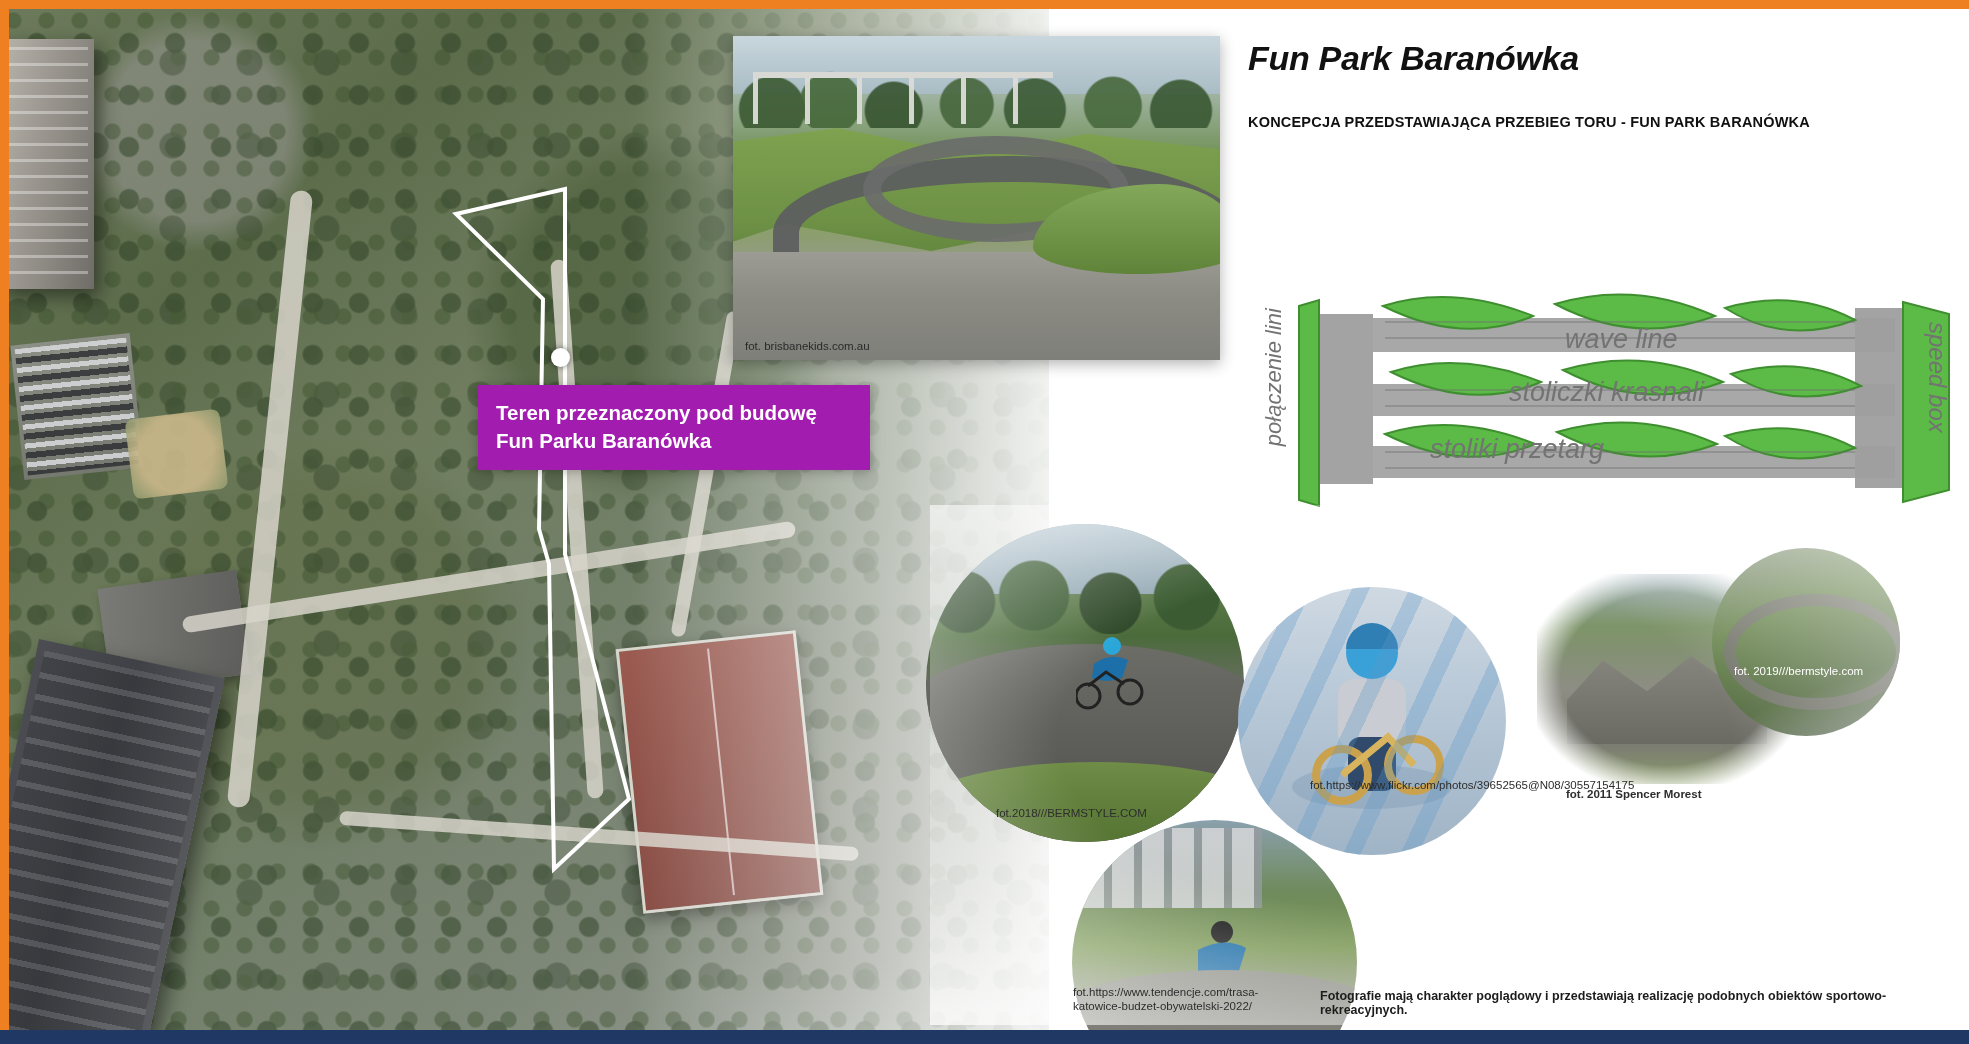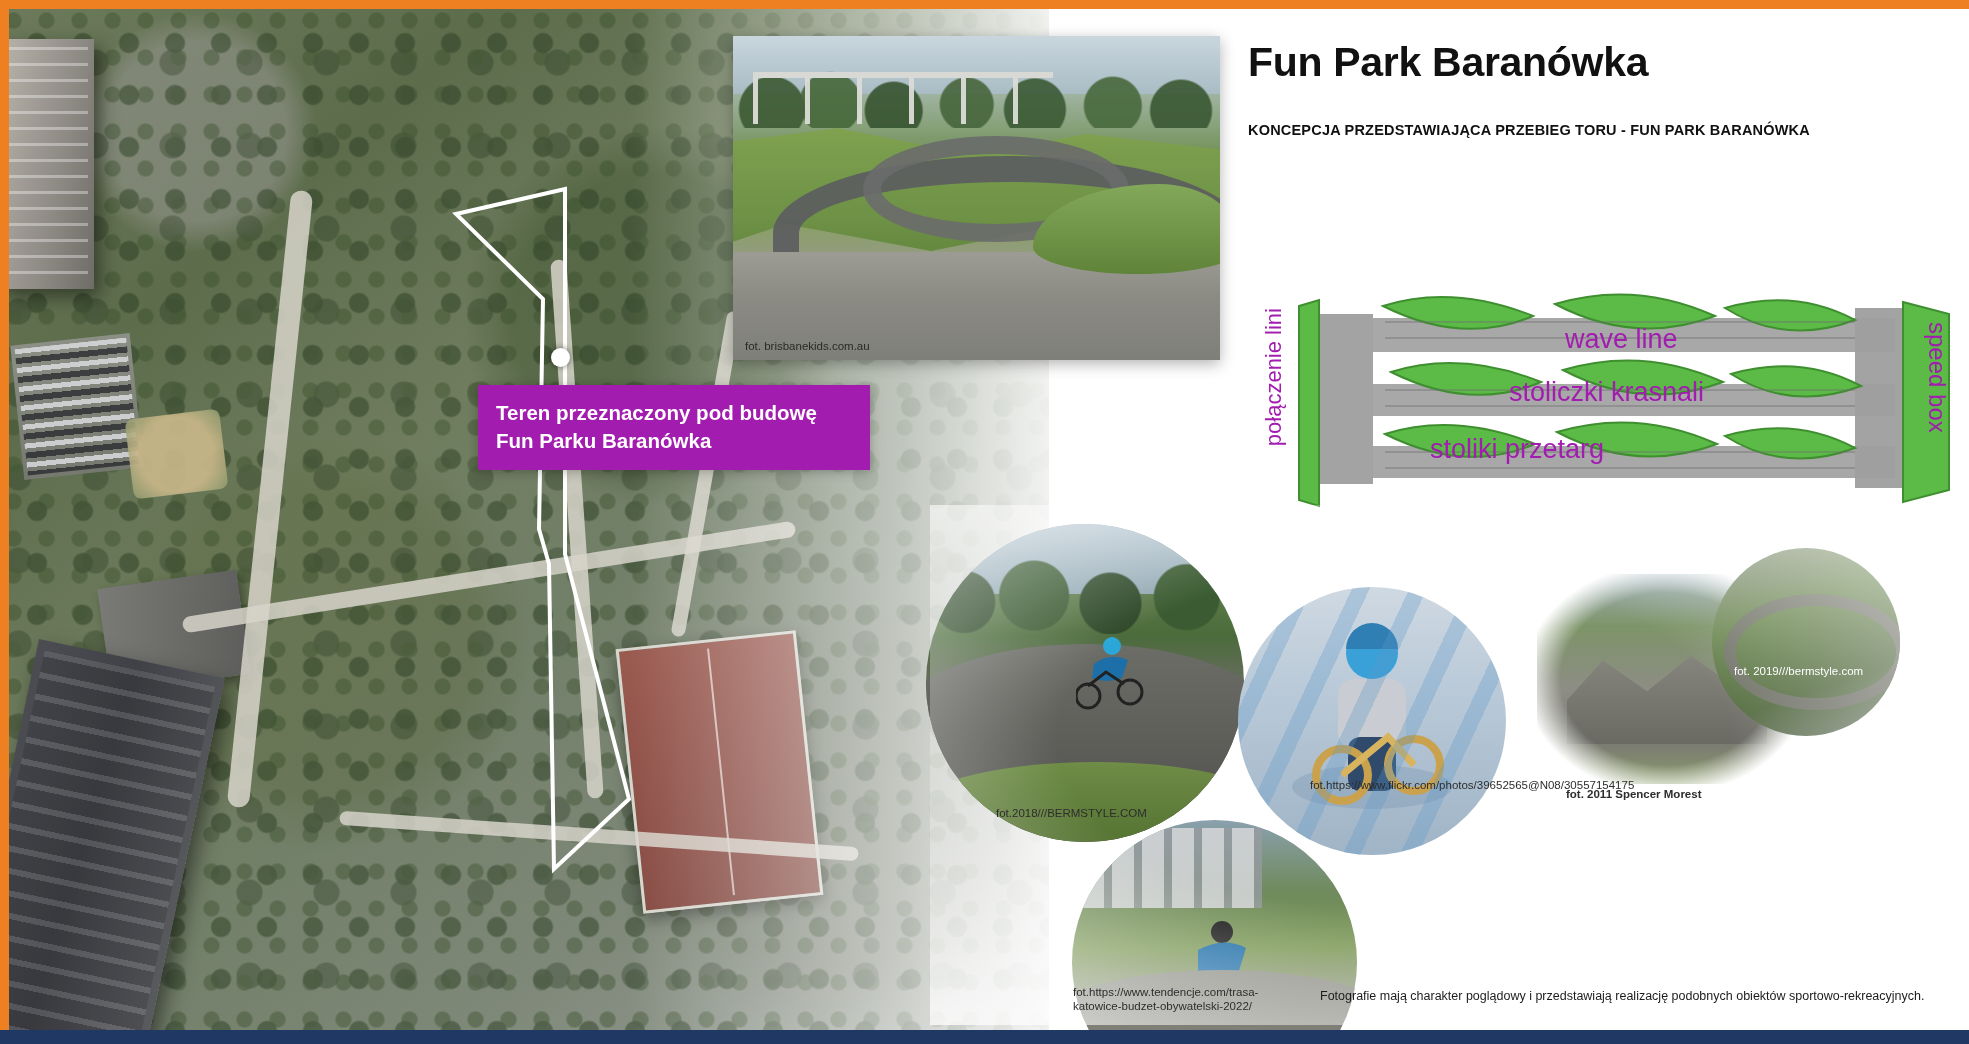--- a/index.html
+++ b/index.html
@@ -215,25 +215,26 @@
   }
 
   
   .right-col {
     position: absolute;
     left: 1248px; top: 9px;
     width: 712px;
     z-index: 12;
   }
   .title {
-    font-size: 41px;
+    font-size: 34px;
     font-weight: bold;
     color: #111111;
     margin: 30px 0 14px 0;
     letter-spacing: -0.3px;
+    font-style: italic;
   }
   .lead {
     font-size: 21.5px;
     font-weight: bold;
     color: #1a1a1a;
     line-height: 1.38;
     width: 700px;
   }
   .concept-caption {
     margin-top: 36px;
@@ -318,23 +319,24 @@
   
   .concept {
     position: absolute;
     left: 1255px; top: 288px;
     width: 700px; height: 225px;
     z-index: 14;
   }
   .concept-svg { display: block; }
   .cw-label {
     position: absolute;
-    color: #a21caf;
+    color: #737373;
     font-family: "Liberation Sans", sans-serif;
     font-weight: normal;
+    font-style: italic;
   }
   .cw-wave   { left: 310px; top: 36px;  font-size: 27px; }
   .cw-stol   { left: 254px; top: 89px;  font-size: 27px; }
   .cw-lotn   { left: 175px; top: 146px; font-size: 27px; }
   .cw-pol {
     left: 6px; top: 20px;
     font-size: 22px;
     writing-mode: vertical-rl;
     transform: rotate(180deg);
     white-space: nowrap;
@@ -439,21 +441,21 @@
   .c2 { left: 1310px; top: 778px; width: 200px; }
   .c3 { left: 1566px; top: 787px; font-weight: bold; }
   .c4 { left: 1734px; top: 664px; }
   .c5 { left: 1073px; top: 985px; width: 190px; }
 
   .disclaimer {
     position: absolute;
     left: 1320px; top: 989px;
     font-size: 12.5px;
     color: #1c1c1c;
-    font-weight: normal;
+    font-weight: bold;
     z-index: 25;
   }
 
   svg { display: block; }
 </style>
 </head>
 <body>
 
 <div id="poster">
 

